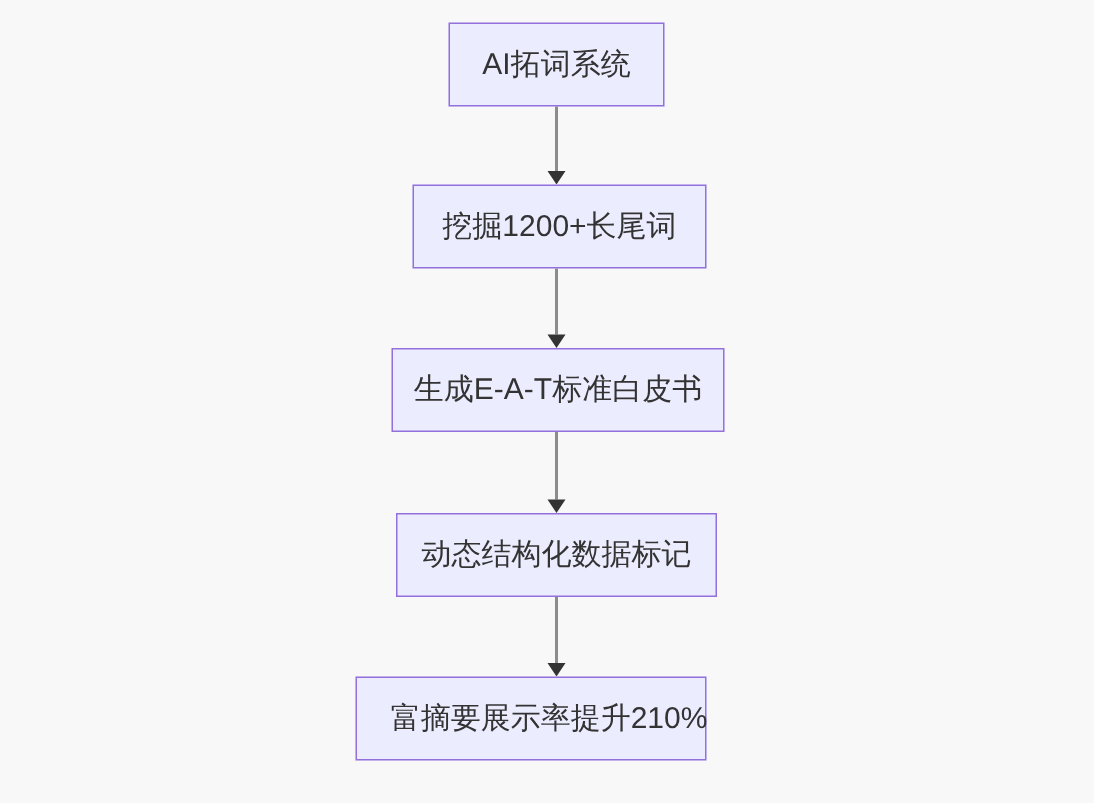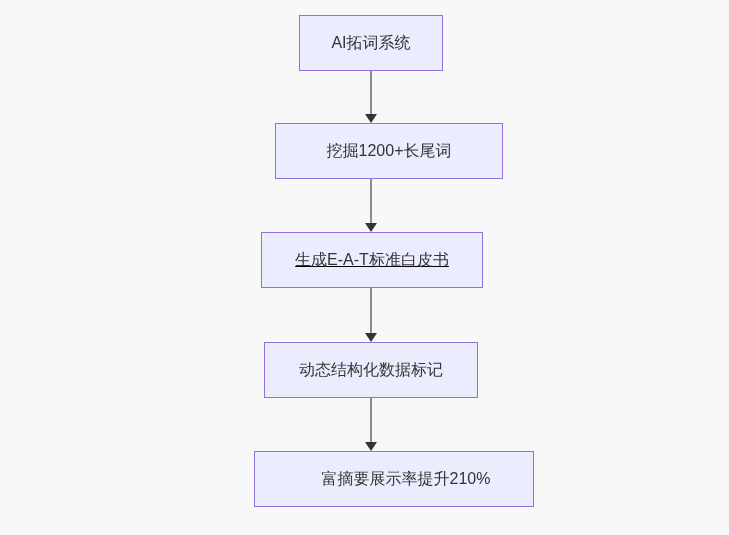--- a/index.html
+++ b/index.html
@@ -21,21 +21,21 @@
   .node {
     position: absolute;
     box-sizing: border-box;
     background: #ECECFF;
     border: 1.5px solid #9370DB;
     display: flex;
     align-items: center;
     justify-content: center;
   }
   .node-label {
-    font-size: 16px;
+    font-size: 20px;
     color: #333333;
     white-space: nowrap;
     line-height: 1.2;
   }
   .edge {
     position: absolute;
     width: 14px;
     transform: translateX(-50%);
     display: flex;
     flex-direction: column;
@@ -61,44 +61,44 @@
 
   <div class="node" style="left:299px; top:15px; width:144px; height:56px;">
     <span class="node-label">AI拓词系统</span>
   </div>
 
   <div class="edge" style="left:371px; top:71px; height:52px;">
     <div class="edge-line"></div>
     <div class="edge-head"></div>
   </div>
 
-  <div class="node" style="left:275px; top:123px; width:228px; height:56px;">
+  <div class="node" style="left:275px; top:123px; width:196px; height:56px;">
     <span class="node-label">挖掘1200+长尾词</span>
   </div>
 
   <div class="edge" style="left:371px; top:179px; height:53px;">
     <div class="edge-line"></div>
     <div class="edge-head"></div>
   </div>
 
-  <div class="node" style="left:261px; top:232px; width:222px; height:56px;text-decoration:underline;">
+  <div class="node" style="left:261px; top:232px; width:222px; height:56px;">
     <span class="node-label">生成E-A-T标准白皮书</span>
   </div>
 
   <div class="edge" style="left:371px; top:288px; height:54px;">
     <div class="edge-line"></div>
     <div class="edge-head"></div>
   </div>
 
   <div class="node" style="left:264px; top:342px; width:214px; height:56px;align-items:center;">
     <span class="node-label">动态结构化数据标记</span>
   </div>
 
   <div class="edge" style="left:371px; top:398px; height:53px;">
     <div class="edge-line"></div>
     <div class="edge-head"></div>
   </div>
 
-  <div class="node" style="left:254px; top:451px; width:280px; height:56px;padding-left:24px;">
+  <div class="node" style="left:237px; top:451px; width:234px; height:56px;padding-left:24px;">
     <span class="node-label">富摘要展示率提升210%</span>
   </div>
 
 </div>
 
 </body></html>

